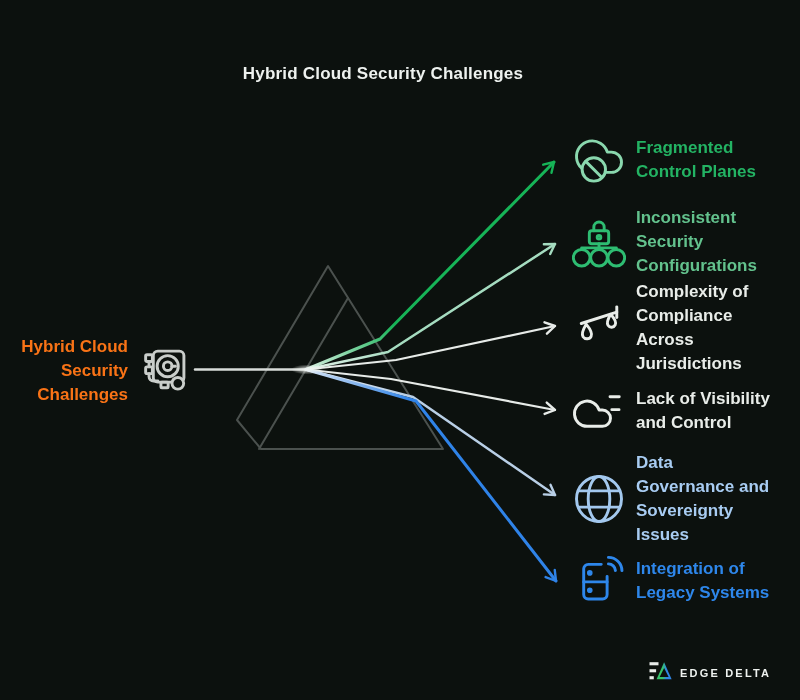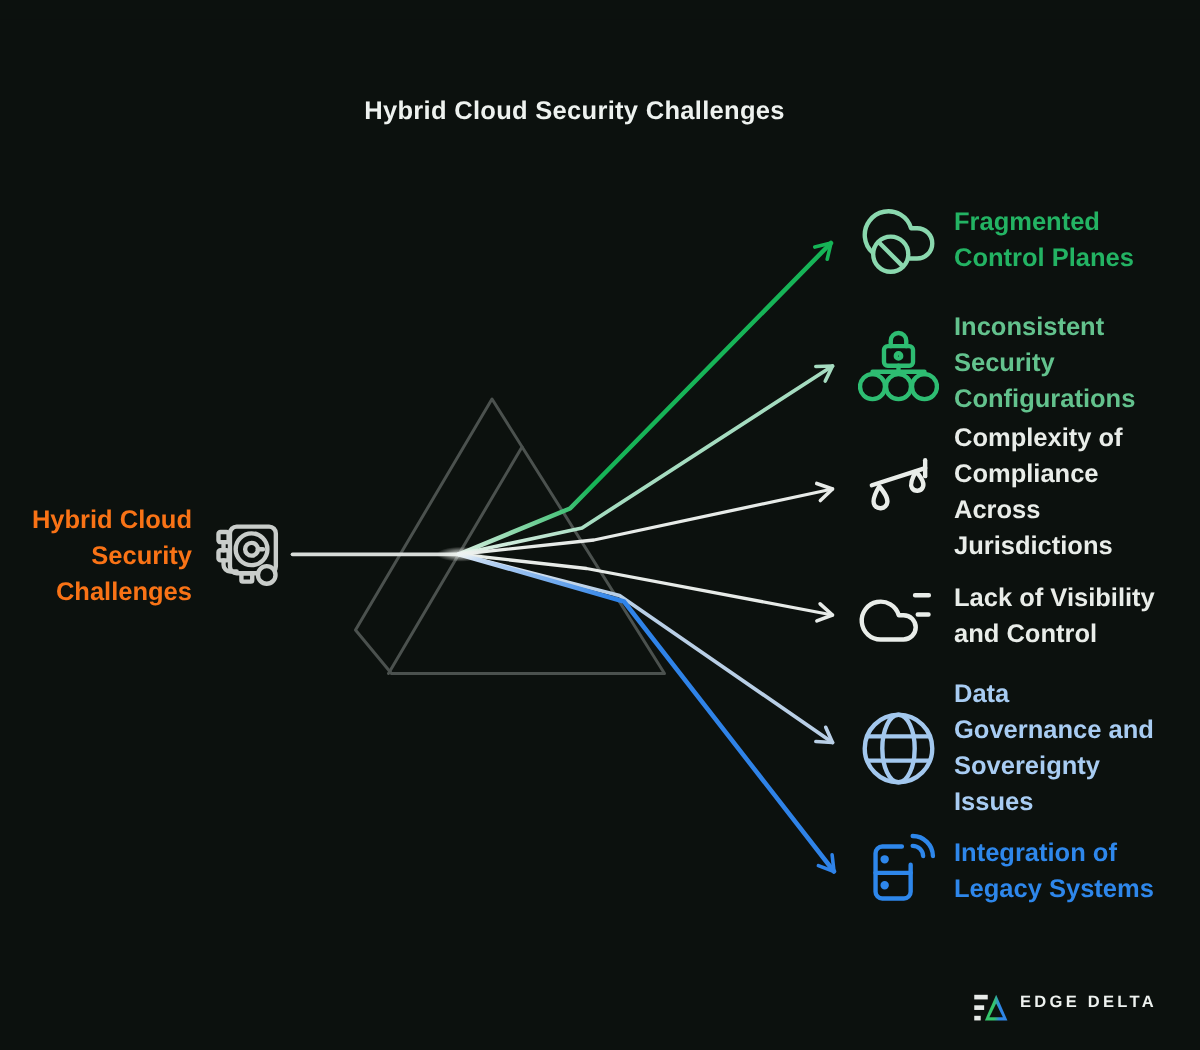--- a/index.html
+++ b/index.html
@@ -22,21 +22,21 @@
   .item{
     position:absolute;left:572px;width:232px;
     display:flex;align-items:center;gap:10px;
     transform:translateY(-50%);
   }
   .item .icon{width:54px;height:54px;flex:0 0 54px;display:block;}
   .item .label{font-size:17px;font-weight:600;line-height:24px;width:168px;}
   .icon svg,.source-icon svg{display:block;width:100%;height:100%;}
   .footer{
     position:absolute;left:649px;top:649px;height:22px;
-    display:flex;align-items:flex-start;gap:8px;
+    display:flex;align-items:center;gap:8px;
   }
   .brand{font-size:11px;font-weight:700;letter-spacing:2.2px;}
 </style>
 </head>
 <body>
 
 <div id="canvas" style="background-color: rgb(12, 17, 14);">
 
   <div class="title" style="color: rgb(238, 242, 239);">Hybrid Cloud Security Challenges</div>
 

